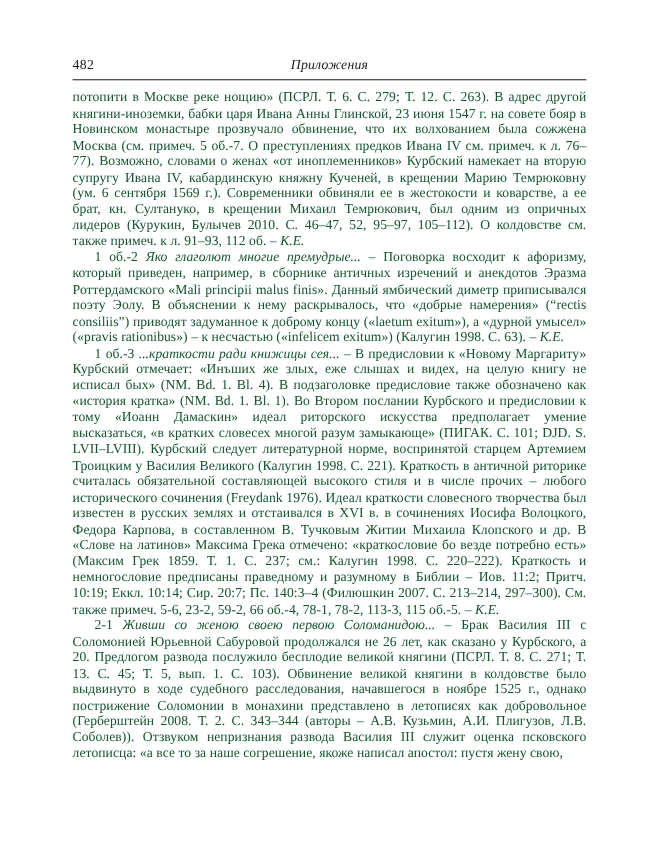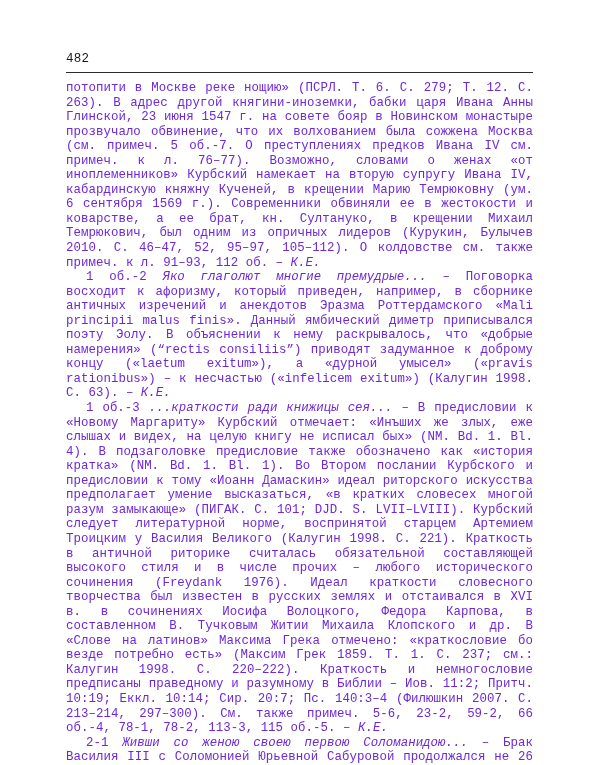--- a/index.html
+++ b/index.html
@@ -14,21 +14,20 @@
     color: #000000;
     -webkit-font-smoothing: antialiased;
   }
 
   .page {
     position: relative;
     width: 600px;
     height: 765px;
     box-sizing: border-box;
     overflow: hidden;
-    font-family: Liberation Mono, monospace;
   }
 
   
   .running-head {
     position: absolute;
     left: 66px;
     top: 51px;
     width: 467px;
     height: 20px;
   }
@@ -70,21 +69,21 @@
     width: 467px;
   }
 
   p.para {
     margin: 0;
     text-align: justify;
     text-justify: inter-word;
     font-size: 12.4px;
     line-height: 14.55px;
     letter-spacing: 0.05px;
-    color: #6d28d9;
+    color: #14532d;
     hyphens: manual;
   }
   p.indent {
     text-indent: 20px;
   }
   p.noindent {
     text-indent: 0;
   }
 
   .it {
@@ -101,20 +100,21 @@
     color: #101010;
   }
 </style>
 </head>
 <body>
 
 <div class="page">
 
   <div class="running-head">
     <span class="folio">482</span>
+    <span class="head-title">Приложения</span>
   </div>
   <div class="head-rule"></div>
 
   <div class="column" id="text-column">
       <p class="para noindent"><span>потопити в Москве реке нощию» (ПСРЛ. Т. 6. С. 279; Т. 12. С. 263). В адрес другой княгини-иноземки, бабки царя Ивана Анны Глинской, 23 июня 1547 г. на совете бояр в Новинском монастыре прозвучало обвинение, что их волхованием была сожжена Москва (см. примеч. 5 об.-7. О преступлениях предков Ивана IV см. примеч. к л. 76–77). Возможно, словами о женах «от иноплеменников» Курбский намекает на вторую супругу Ивана IV, кабардинскую княжну Кученей, в крещении Марию Темрюковну (ум. 6 сентября 1569 г.). Современники обвиняли ее в жестокости и коварстве, а ее брат, кн. Султануко, в крещении Михаил Темрюкович, был одним из опричных лидеров (Курукин, Булычев 2010. С. 46–47, 52, 95–97, 105–112). О колдовстве см. также примеч. к л. 91–93, 112 об. – </span><span class="it">К.Е.</span></p>
       <p class="para indent"><span>1 об.-2 </span><span class="it">Яко глаголют многие премудрые...</span><span> – Поговорка восходит к афоризму, который приведен, например, в сборнике античных изречений и анекдотов Эразма Роттердамского «Mali principii malus finis». Данный ямбический диметр приписывался поэту Эолу. В объяснении к нему раскрывалось, что «добрые намерения» (“rectis consiliis”) приводят задуманное к доброму концу («laetum exitum»), а «дурной умысел» («pravis rationibus») – к несчастью («infelicem exitum») (Калугин 1998. С. 63). – </span><span class="it">К.Е.</span></p>
       <p class="para indent"><span>1 об.-3 </span><span class="it">...краткости ради книжицы сея...</span><span> – В предисловии к «Новому Маргариту» Курбский отмечает: «Инъших же злых, еже слышах и видех, на целую книгу не исписал бых» (NM. Bd. 1. Bl. 4). В подзаголовке предисловие также обозначено как «история кратка» (NM. Bd. 1. Bl. 1). Во Втором послании Курбского и предисловии к тому «Иоанн Дамаскин» идеал риторского искусства предполагает умение высказаться, «в кратких словесех многой разум замыкающе» (ПИГАК. С. 101; DJD. S. LVII–LVIII). Курбский следует литературной норме, воспринятой старцем Артемием Троицким у Василия Великого (Калугин 1998. С. 221). Краткость в античной риторике считалась обязательной составляющей высокого стиля и в числе прочих – любого исторического сочинения (Freydank 1976). Идеал краткости словесного творчества был известен в русских землях и отстаивался в XVI в. в сочинениях Иосифа Волоцкого, Федора Карпова, в составленном В. Тучковым Житии Михаила Клопского и др. В «Слове на латинов» Максима Грека отмечено: «краткословие бо везде потребно есть» (Максим Грек 1859. Т. 1. С. 237; см.: Калугин 1998. С. 220–222). Краткость и немногословие предписаны праведному и разумному в Библии – Иов. 11:2; Притч. 10:19; Еккл. 10:14; Сир. 20:7; Пс. 140:3–4 (Филюшкин 2007. С. 213–214, 297–300). См. также примеч. 5-6, 23-2, 59-2, 66 об.-4, 78-1, 78-2, 113-3, 115 об.-5. – </span><span class="it">К.Е.</span></p>
       <p class="para indent"><span>2-1 </span><span class="it">Живши со женою своею первою Соломанидою...</span><span> – Брак Василия III с Соломонией Юрьевной Сабуровой продолжался не 26 лет, как сказано у Курбского, а 20. Предлогом развода послужило бесплодие великой княгини (ПСРЛ. Т. 8. С. 271; Т. 13. С. 45; Т. 5, вып. 1. С. 103). Обвинение великой княгини в колдовстве было выдвинуто в ходе судебного расследования, начавшегося в ноябре 1525 г., однако пострижение Соломонии в монахини представлено в летописях как добровольное (Герберштейн 2008. Т. 2. С. 343–344 (авторы – А.В. Кузьмин, А.И. Плигузов, Л.В. Соболев)). Отзвуком непризнания развода Василия III служит оценка псковского летописца: «а все то за наше согрешение, якоже написал апостол: пустя жену свою,</span></p>
     </div>
 

